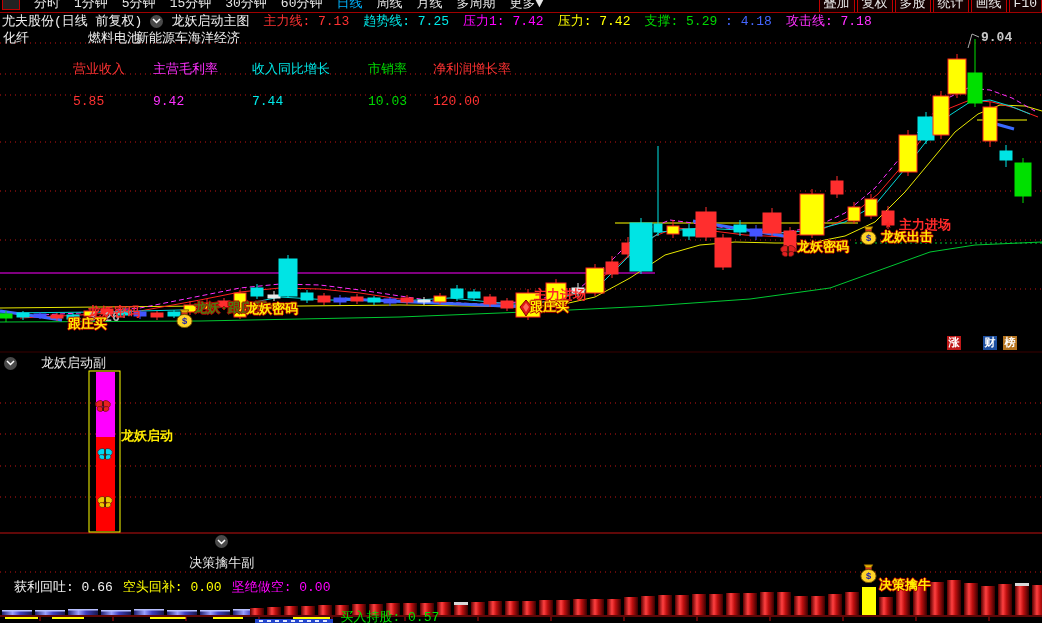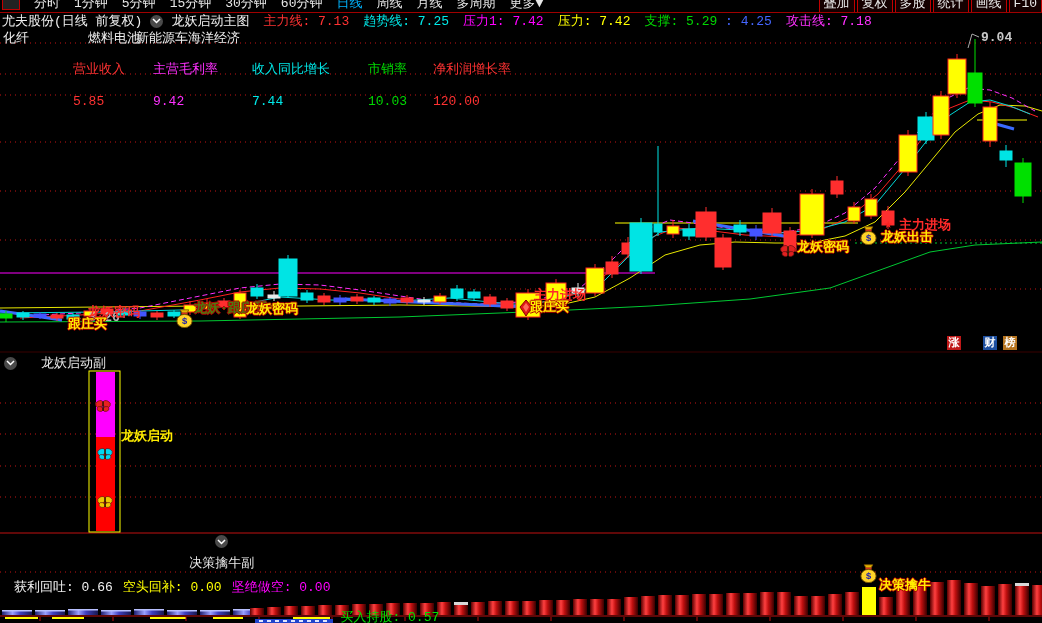--- a/index.html
+++ b/index.html
@@ -371,21 +371,21 @@
       <svg width="9" height="6">
           <polyline points="1,1 4.5,4.5 8,1" fill="none" stroke="#fff" stroke-width="1.5"></polyline>
         </svg>
     </span>
     <span class="ind-name">龙妖启动主图</span>
     <span id="tv-row" style="display:inline-flex;gap:10px;">
         <span class="tv" style="color: rgb(255, 50, 50);">主力线: 7.13</span>
         <span class="tv" style="color: rgb(0, 232, 232);">趋势线: 7.25</span>
         <span class="tv" style="color: rgb(255, 0, 255);">压力1: 7.42</span>
         <span class="tv" style="color: rgb(255, 255, 0);">压力: 7.42</span>
-        <span class="tv" style="color: rgb(0, 216, 0);">支撑: 5.29<span style="color: rgb(68, 102, 255);"> : 4.25</span></span>
+        <span class="tv" style="color: rgb(0, 216, 0);">支撑: 5.29<span style="color: rgb(68, 102, 255);"> : 4.18</span></span>
         <span class="tv" style="color: rgb(255, 48, 255);">攻击线: 7.18</span>
       </span>
   </div>
 
   <div class="sectorbar" id="sector-row">
       <span class="sector" style="left: 3px;">化纤</span>
       <span class="sector" style="left: 88px;">燃料电池</span>
       <span class="sector" style="left: 136px;">新能源车</span>
       <span class="sector" style="left: 188px;">海洋经济</span>
     </div>

